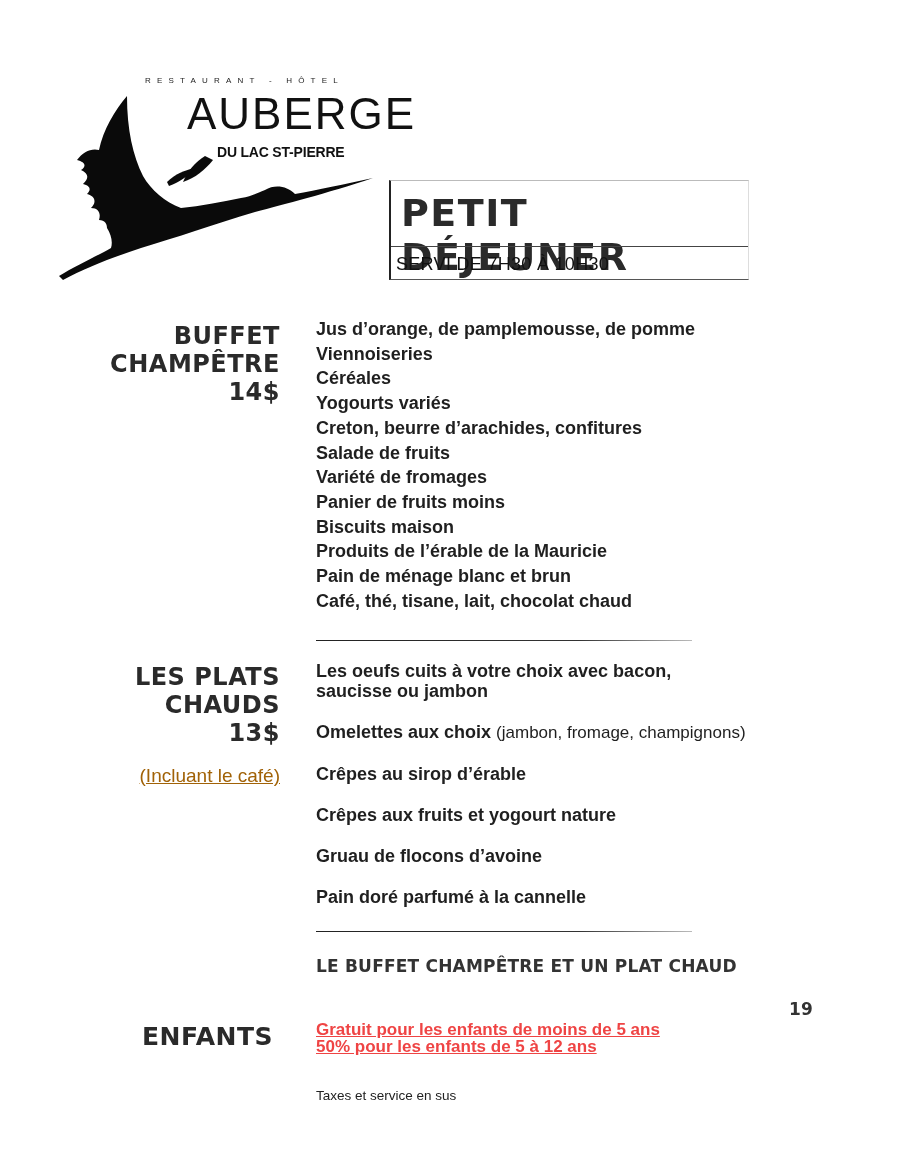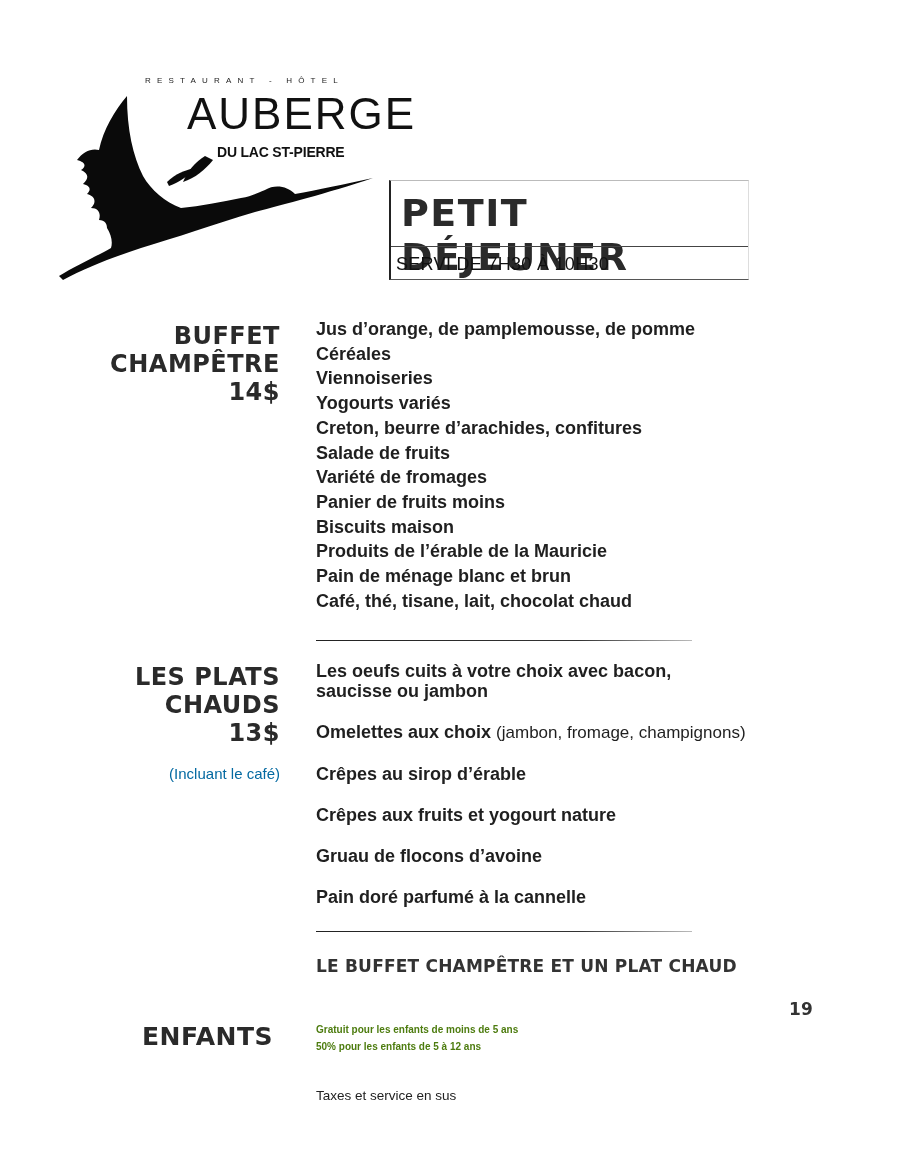--- a/index.html
+++ b/index.html
@@ -43,21 +43,21 @@
       font-size: 18px; color: #111; letter-spacing: 0.3px;
     }
 
     .sec-head {
       position: absolute; right: 620px; text-align: right;
       font-family: "DejaVu Sans", sans-serif; font-weight: bold;
       font-size: 24px; line-height: 28px; color: #2a2a2a; letter-spacing: 0.5px;
     }
     .sec-note {
       position: absolute; right: 620px; text-align: right;
-      font-size: 15px; color: #0369a1;
+      font-size: 19px; color: #a16207; text-decoration: underline;
     }
 
     .items { position: absolute; left: 316px; }
     .item {
       font-size: 18px; font-weight: bold; color: #1f1f1f; line-height: 24.7px;
       white-space: nowrap;
     }
     .item .sub { font-weight: normal; font-size: 17px; }
     .hot .item { line-height: 20px; margin-bottom: 21px; }
 
@@ -72,21 +72,21 @@
       font-size: 17px; color: #333; letter-spacing: 0.2px;
     }
     .combo .price { position: absolute; right: 3px; top: 0; margin-top: 43px; }
 
     .kids-head {
       position: absolute; left: 142px; top: 1022px;
       font-family: "DejaVu Sans", sans-serif; font-weight: bold;
       font-size: 25px; color: #2a2a2a; letter-spacing: 0.5px;
     }
     .kids { position: absolute; left: 316px; top: 1021px; }
-    .kids .line { font-size: 10px; font-weight: bold; line-height: 17px; color: #4d7c0f; }
+    .kids .line { font-size: 17px; font-weight: bold; line-height: 17px; color: #ef4444; text-decoration: underline; }
     .taxes { position: absolute; left: 316px; top: 1088px; font-size: 13.5px; color: #222; }
   </style>
 </head>
 <body>
 
 <div class="logo">
   <svg width="330" height="200" viewBox="0 0 330 200">
     <path d="M72 6 C60 20 48 40 44 60 C36 58 28 62 22 70 C30 72 32 76 26 80 C34 84 34 88 28 94 C36 96 36 100 32 104 C40 106 42 112 36 118 C44 118 46 124 44 130 C50 130 52 134 52 138 C56 144 58 152 56 158 C42 166 20 176 4 186 L8 190 C30 178 56 168 86 158 C120 148 160 134 200 122 C230 114 270 104 318 88 C290 94 262 100 240 104 C232 96 220 94 210 100 C200 104 196 106 186 108 C166 112 146 116 126 118 C110 112 96 100 88 86 C78 66 72 40 72 6 Z" fill="#0a0a0a"></path>
     <path d="M150 66 C140 72 132 82 128 92 C140 88 150 80 158 70 Z" fill="#0a0a0a"></path>
     <path d="M112 92 C120 84 130 80 140 78 C134 86 124 92 114 96 Z" fill="#0a0a0a"></path>
@@ -102,22 +102,22 @@
   <div class="title-sub">SERVI DE 7H30 À 10H30</div>
 </div>
 
 <div class="sec-head" style="top:322px;">
   <div>BUFFET</div>
   <div>CHAMPÊTRE</div>
   <div>14$</div>
 </div>
 <div class="items" style="top:317px;">
   <div class="item">Jus d’orange, de pamplemousse, de pomme</div>
+  <div class="item">Viennoiseries</div>
   <div class="item">Céréales</div>
-  <div class="item">Viennoiseries</div>
   <div class="item">Yogourts variés</div>
   <div class="item">Creton, beurre d’arachides, confitures</div>
   <div class="item">Salade de fruits</div>
   <div class="item">Variété de fromages</div>
   <div class="item">Panier de fruits moins</div>
   <div class="item">Biscuits maison</div>
   <div class="item">Produits de l’érable de la Mauricie</div>
   <div class="item">Pain de ménage blanc et brun</div>
   <div class="item">Café, thé, tisane, lait, chocolat chaud</div>
 </div>

